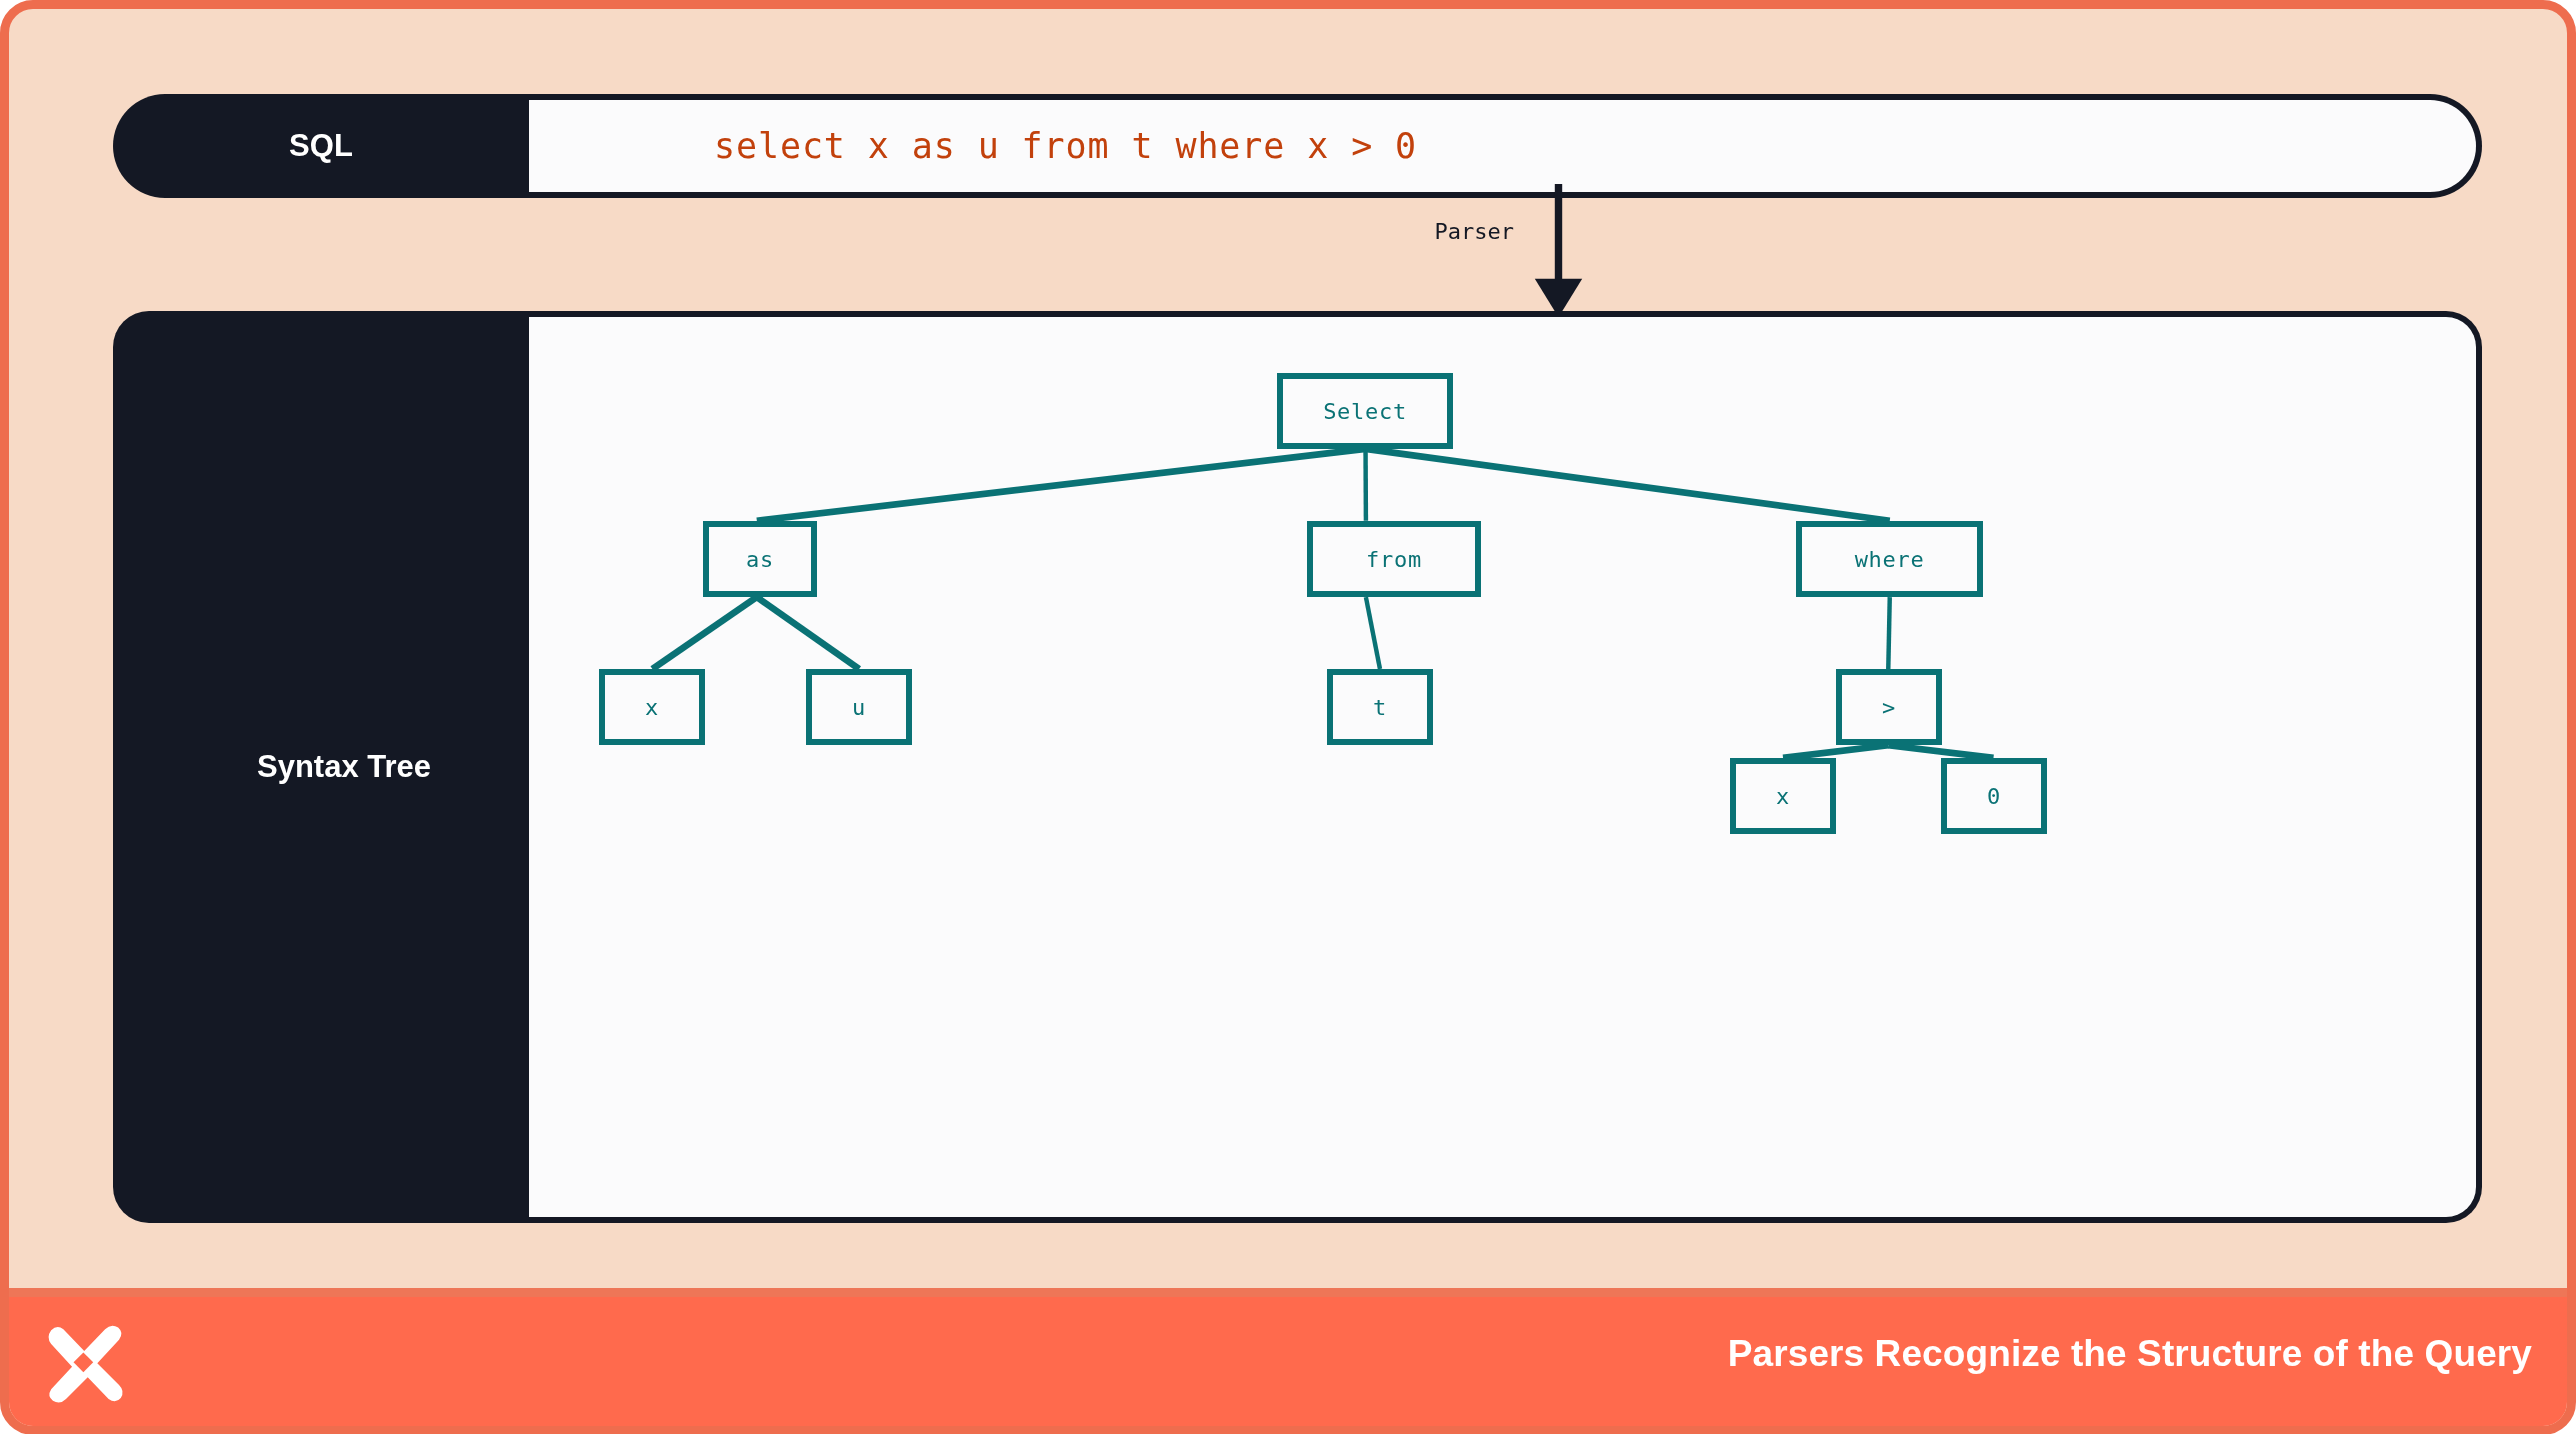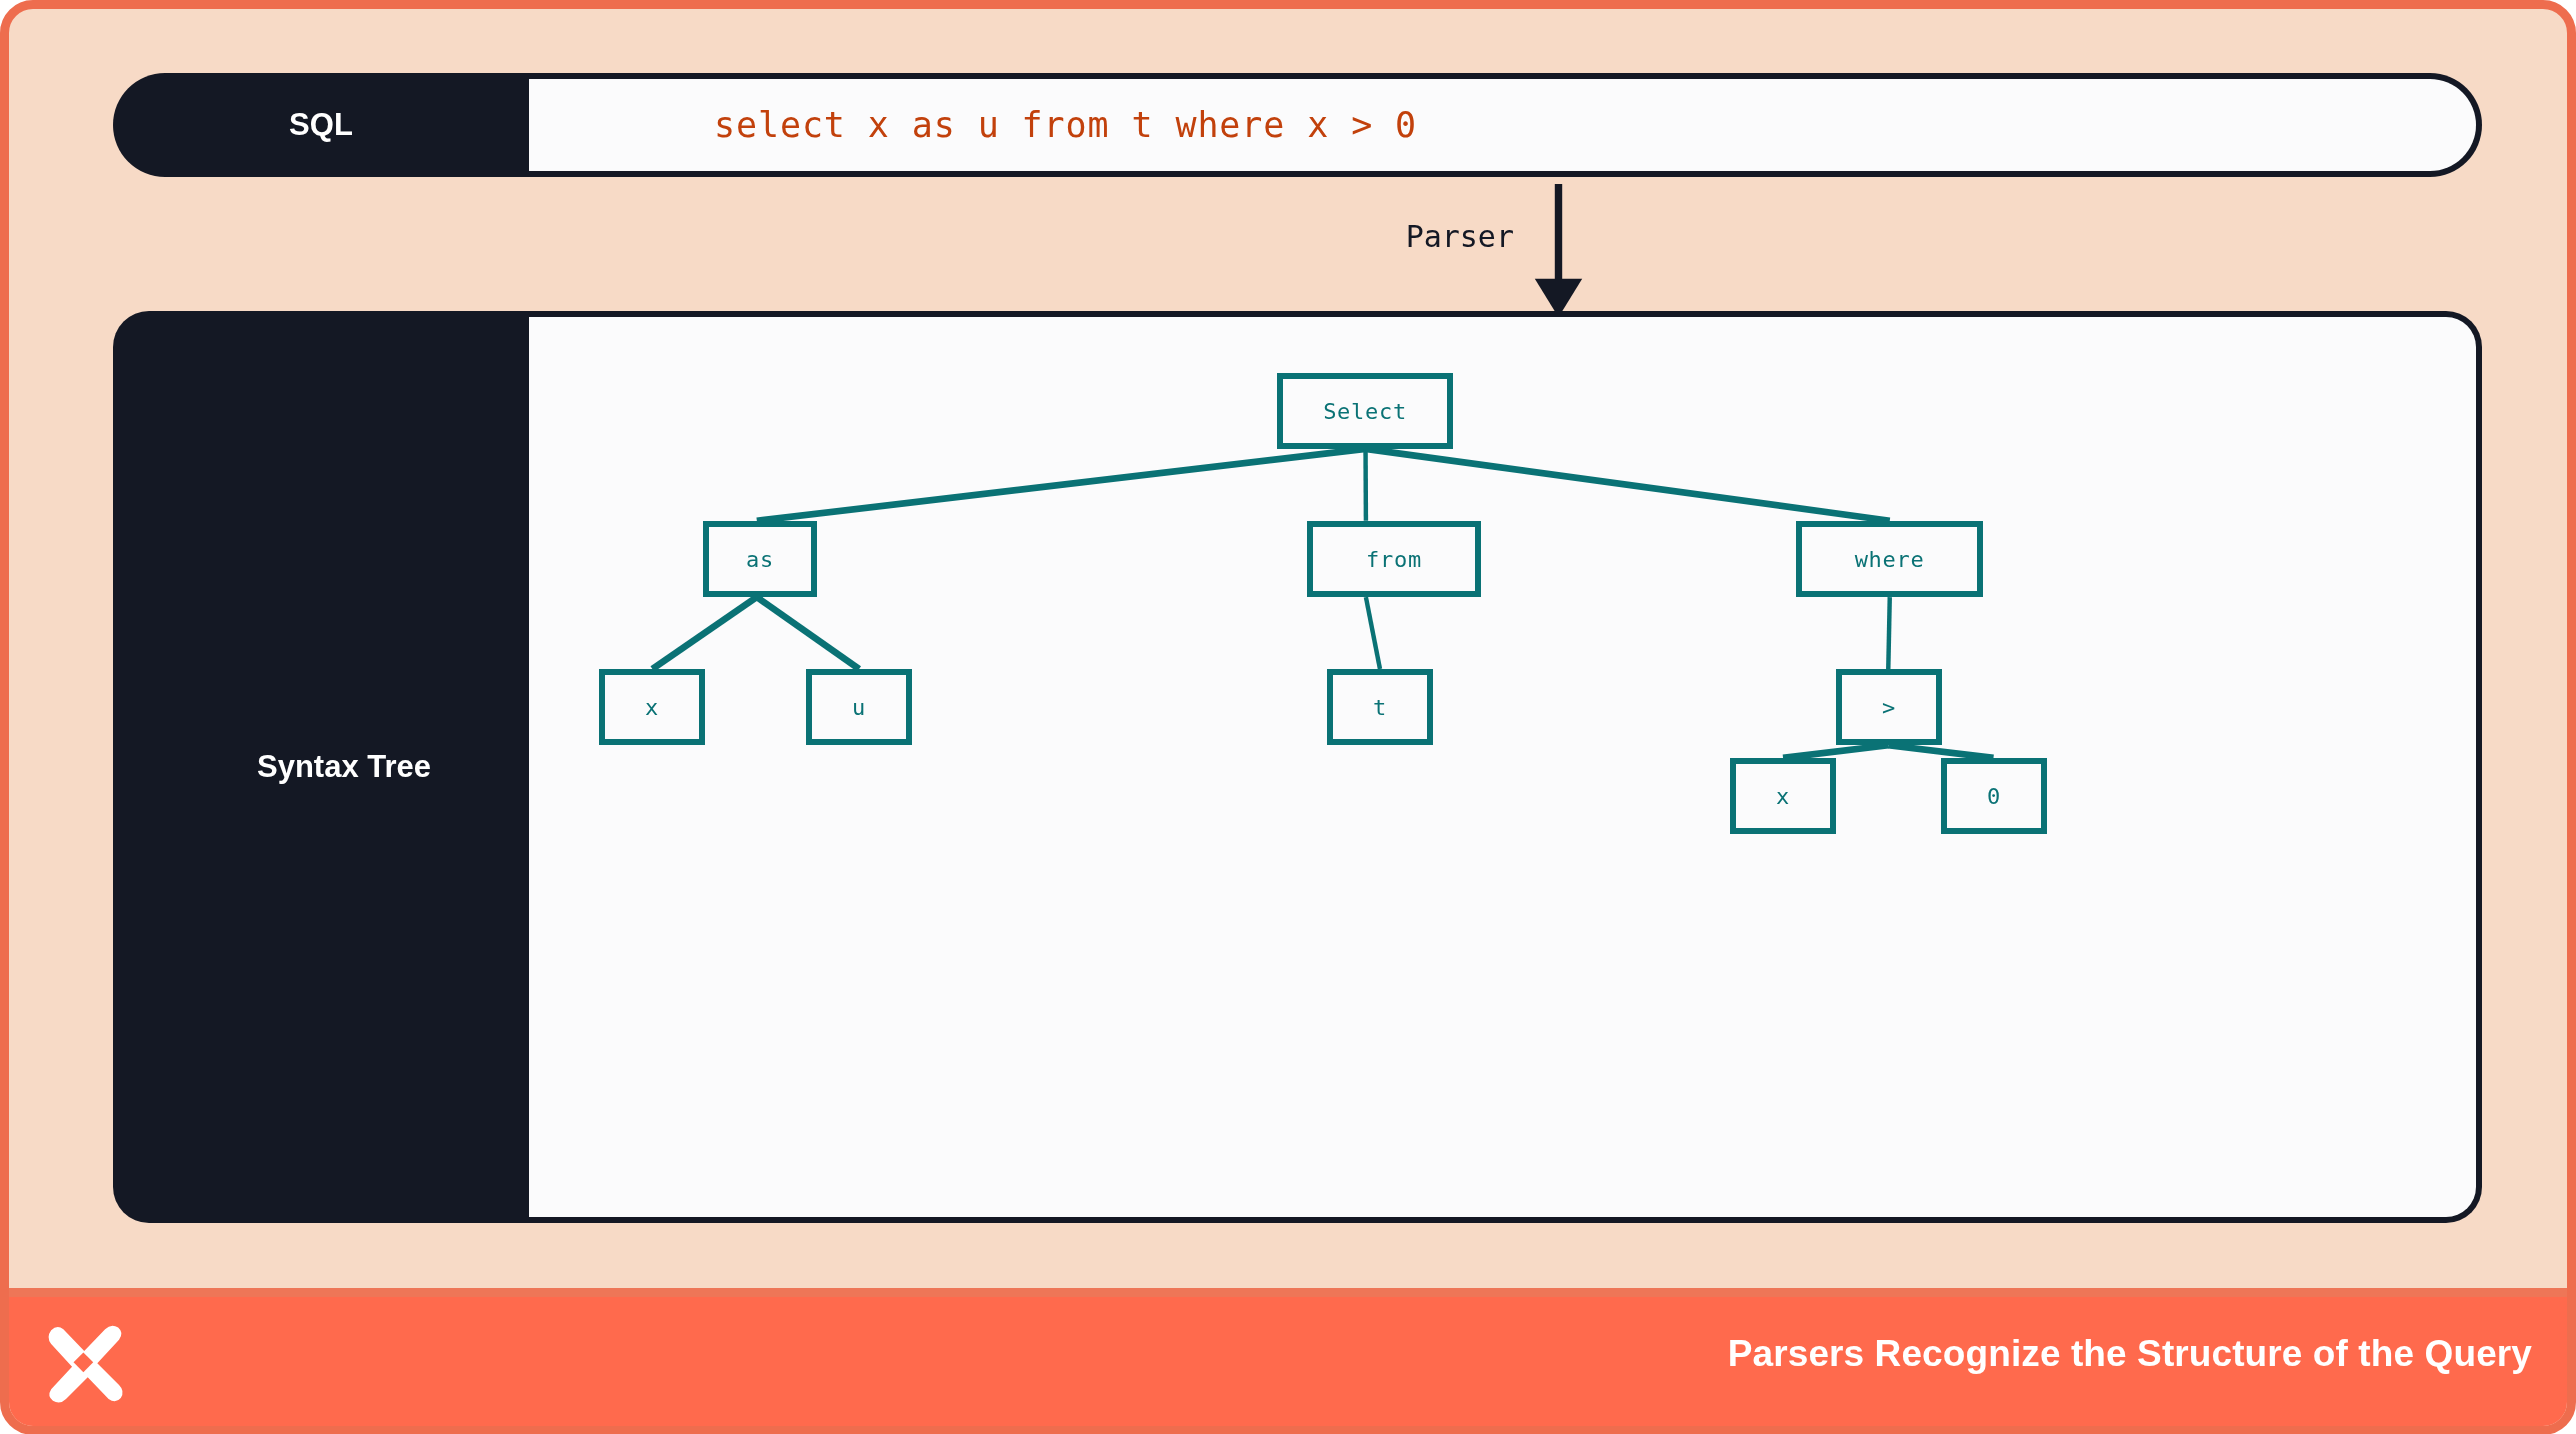--- a/index.html
+++ b/index.html
@@ -23,21 +23,21 @@
     background: #F7DAC6;
     border: 9px solid #EE6D4E;
     border-radius: 33px;
     overflow: hidden;
   }
 
   
   #sql-row {
     position: absolute;
     left: 104px;
-    top: 64px;
+    top: 85px;
     width: 2369px;
     height: 80px;
   }
   #sql-label-chip {
     position: absolute;
     left: 0; top: 0;
     width: 416px;
     height: 104px;
     box-sizing: border-box;
     background: #141824;
@@ -80,21 +80,21 @@
     width: 341px;
     height: 126px;
   }
   #parser-label {
     position: absolute;
     left: 0; top: 28px;
     width: 230px;
     text-align: right;
     color: #141824;
     font-family: "DejaVu Sans Mono", monospace;
-    font-size: 30px;
+    font-size: 22px;
   }
   #parser-arrow-svg {
     position: absolute;
     left: 230px;
     top: -7.4px;
   }
 
   
   #tree-panel {
     position: absolute;

